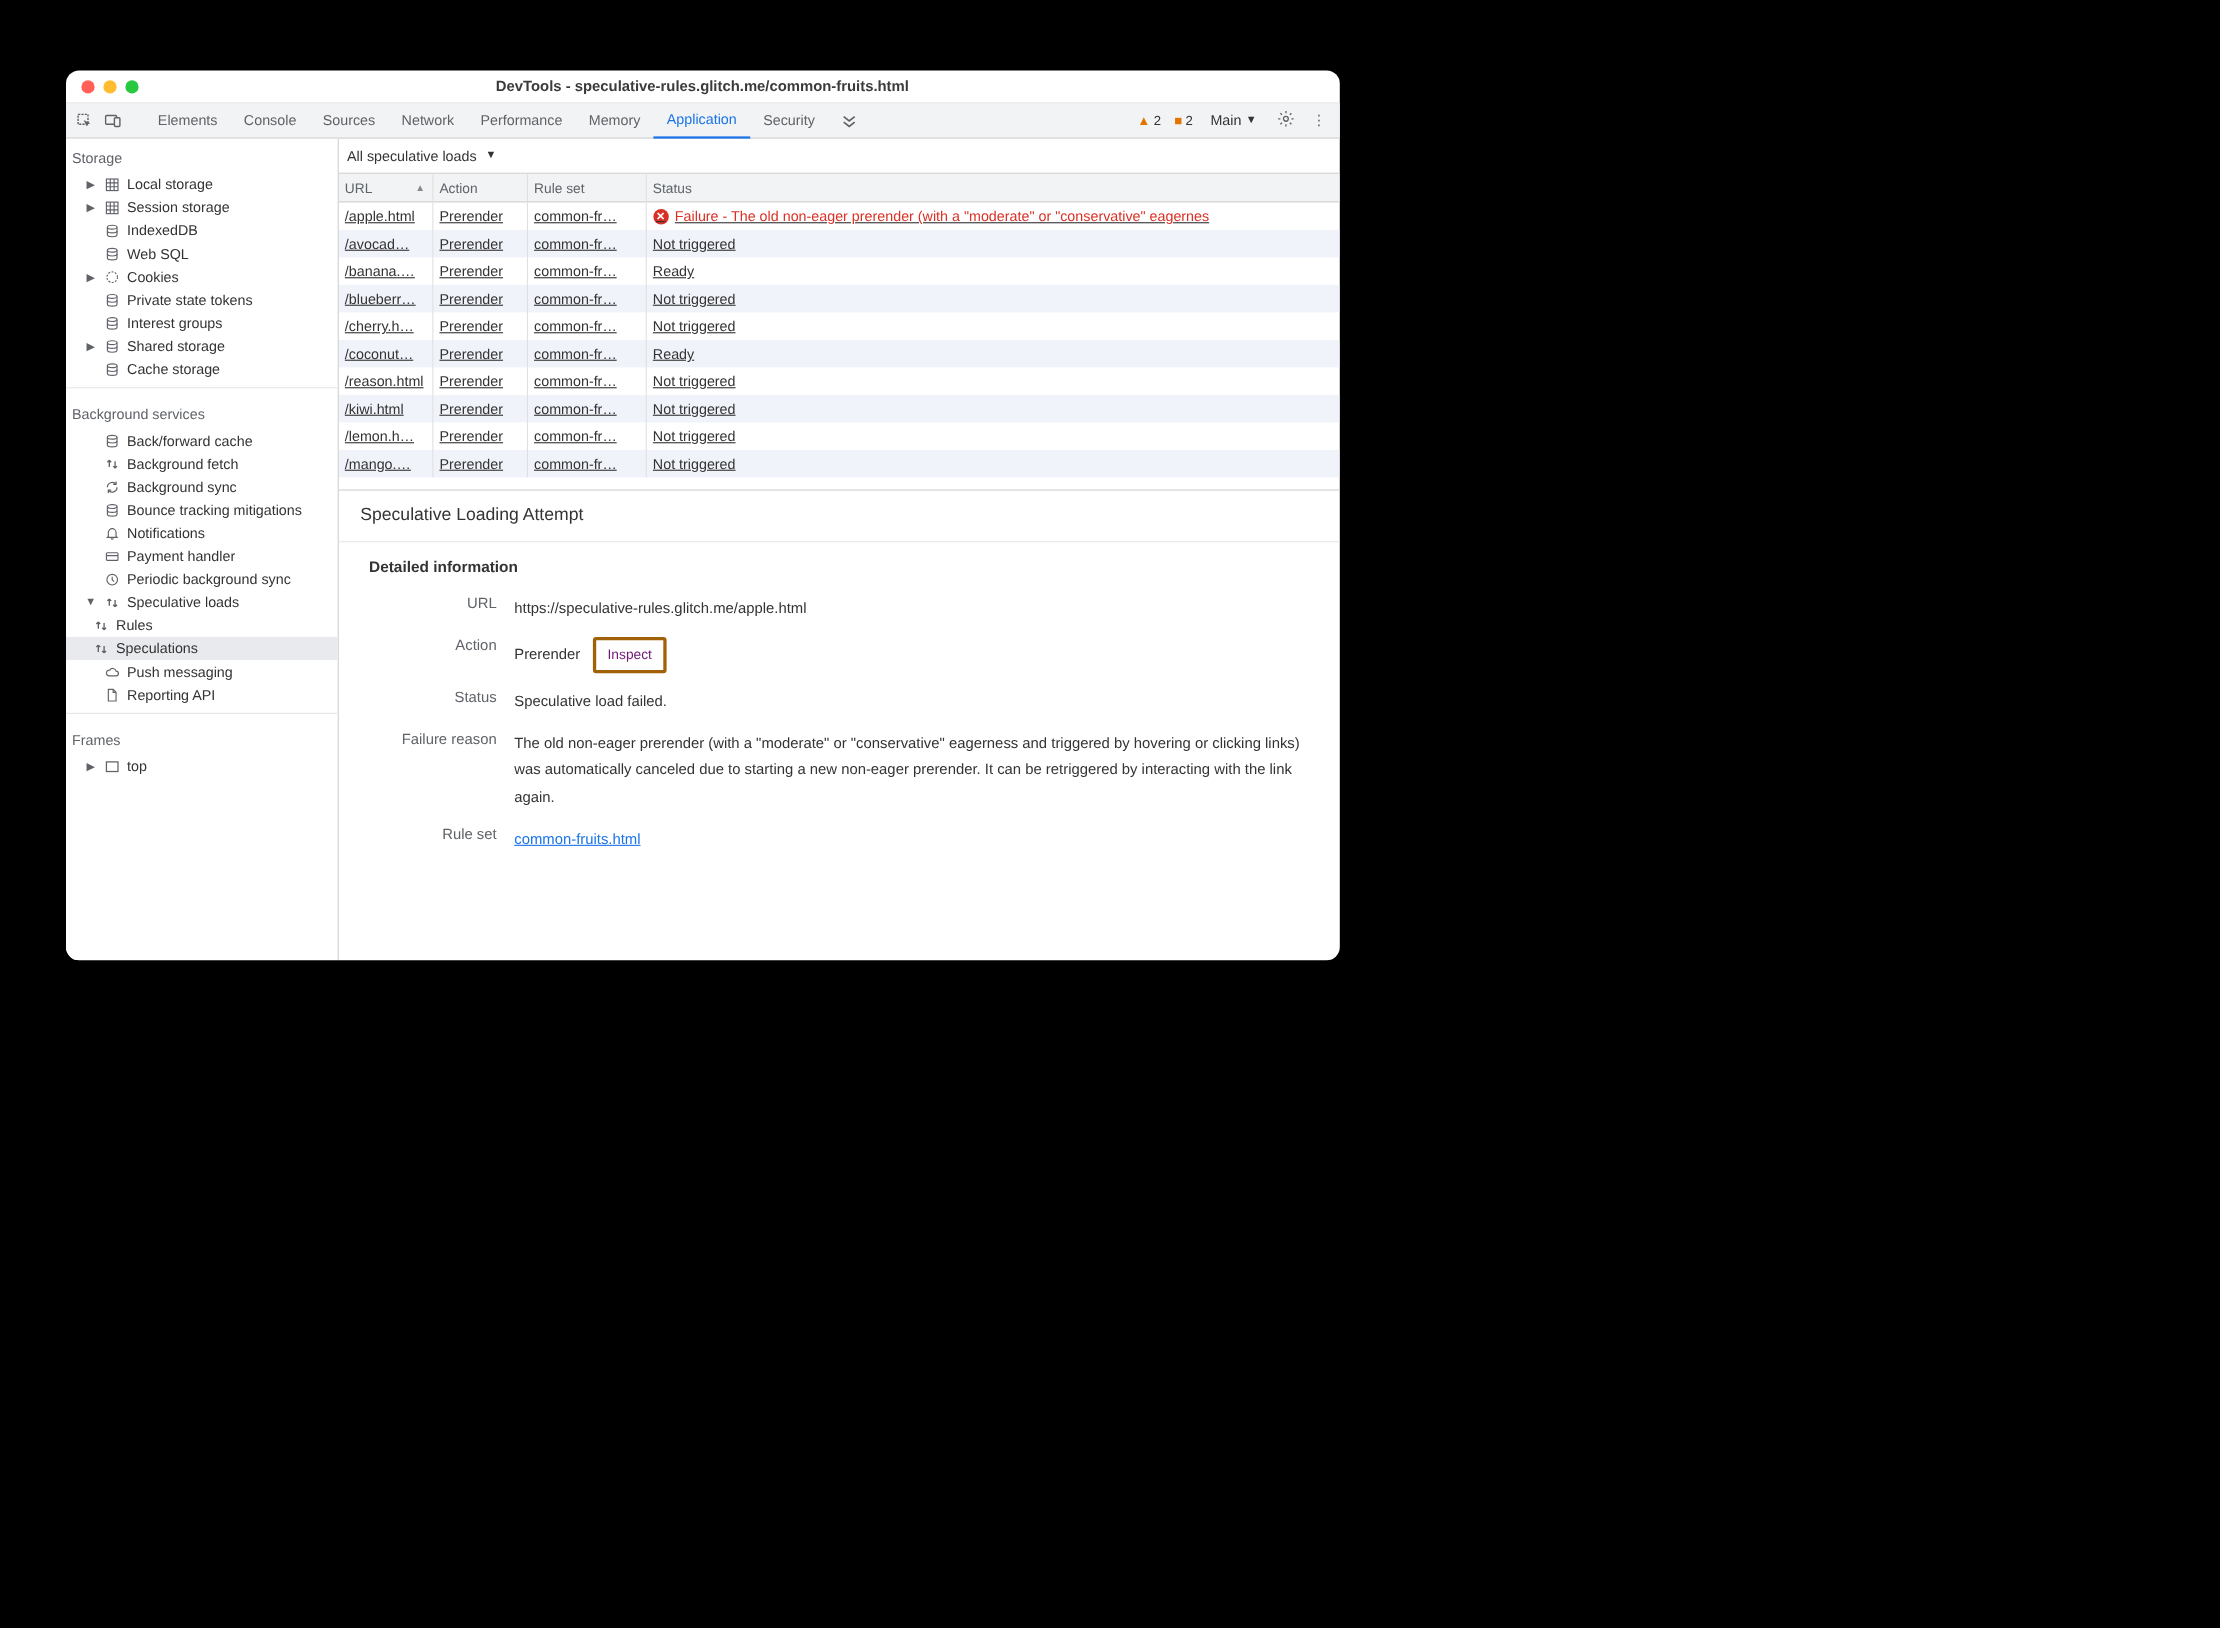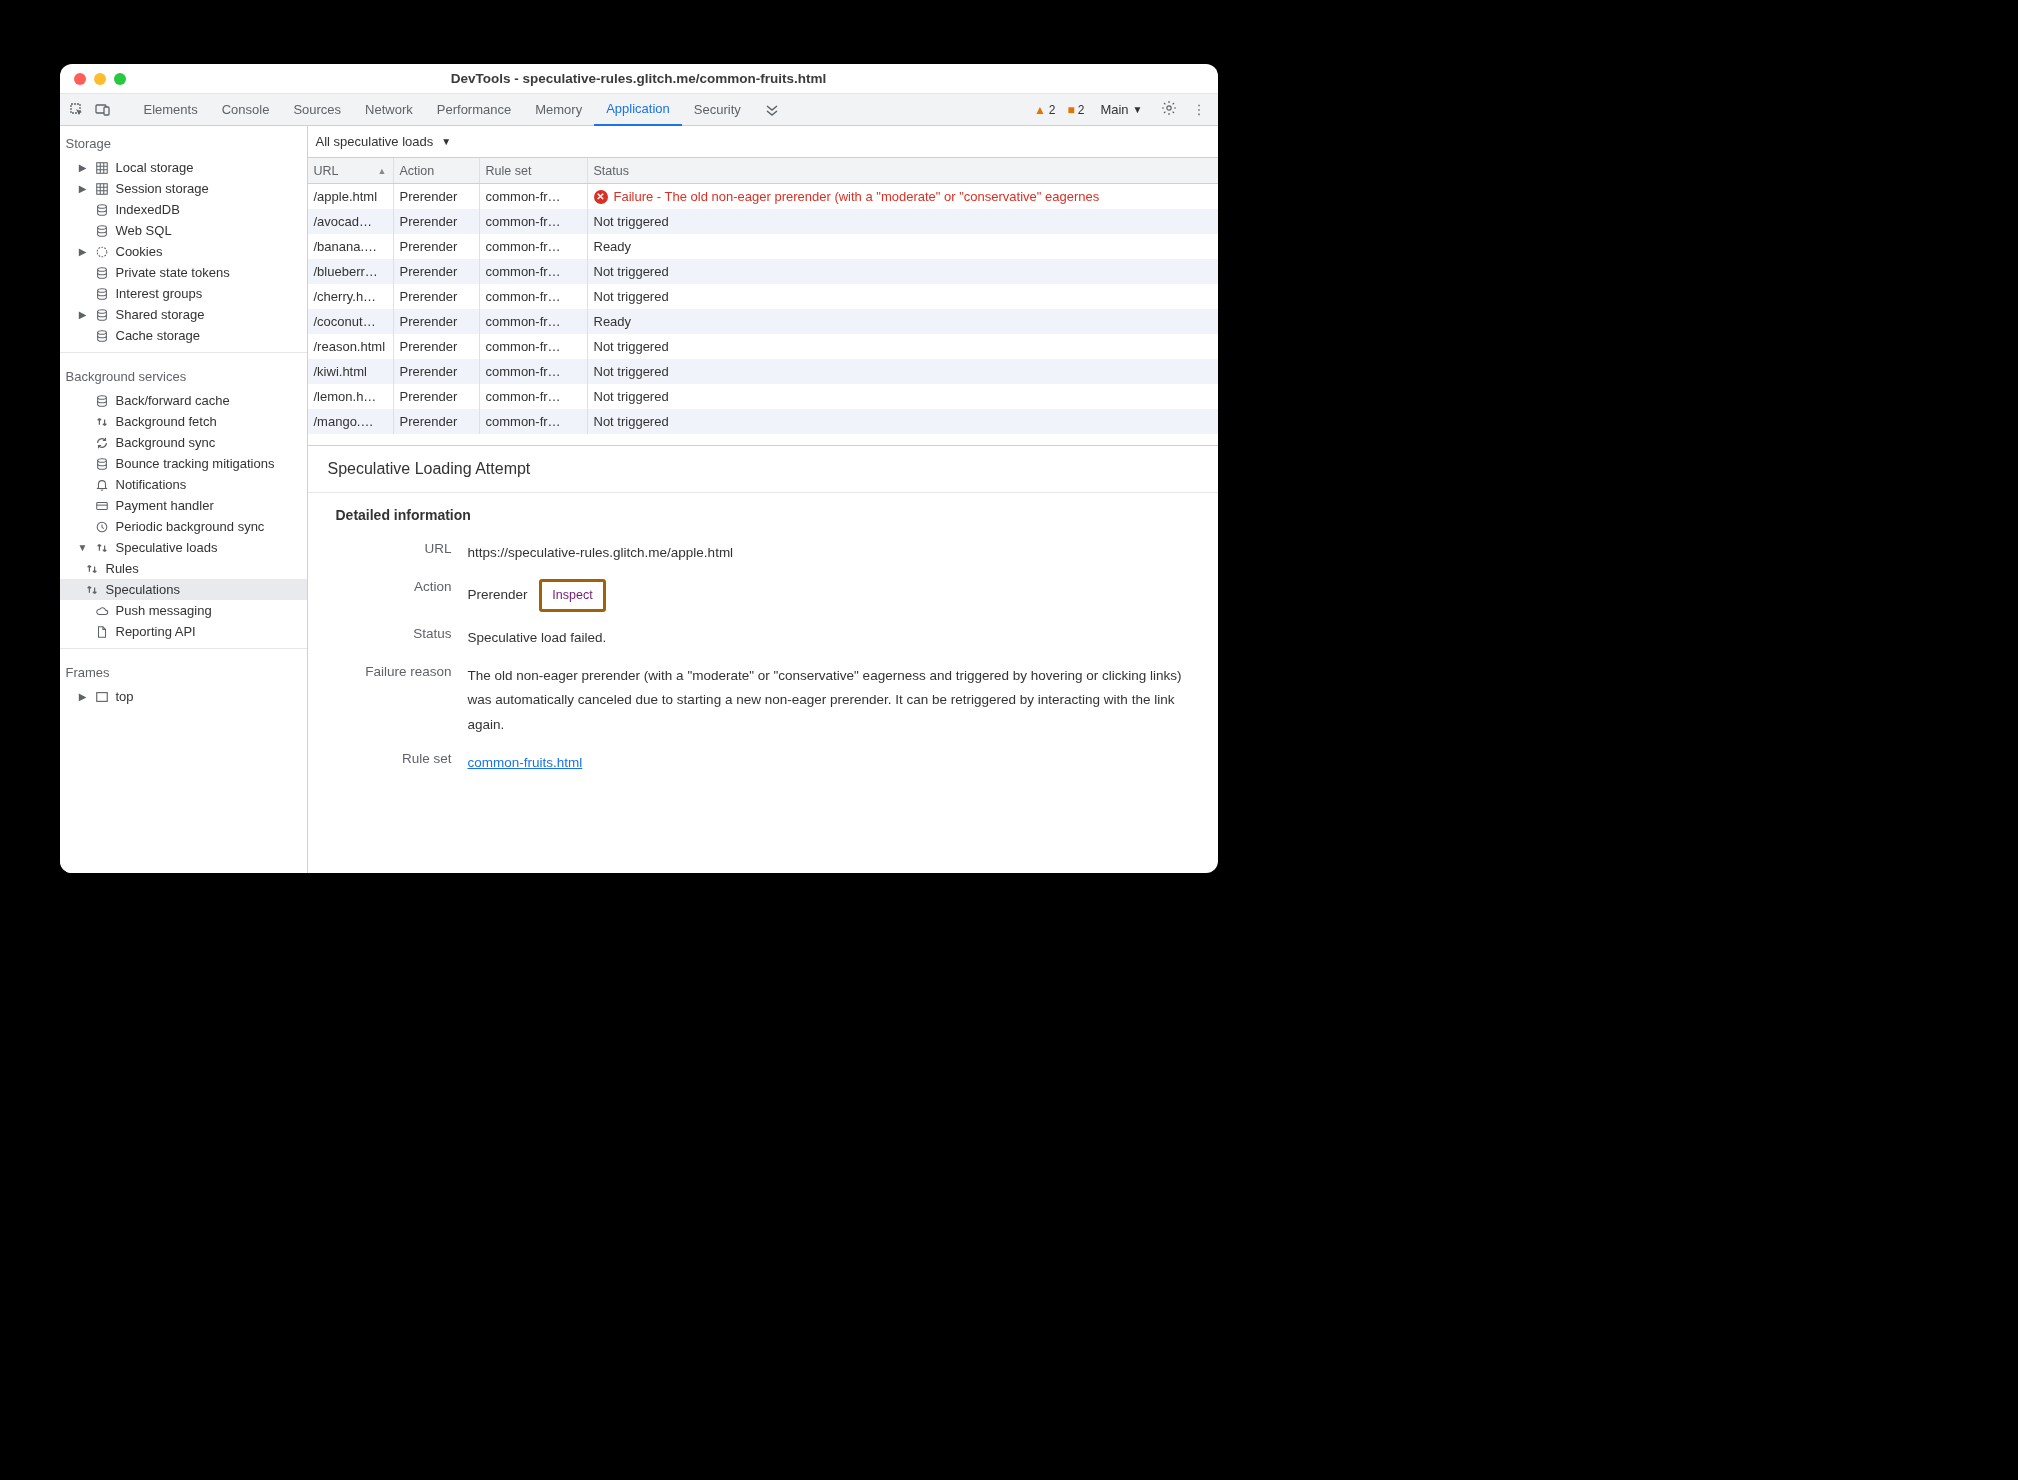--- a/index.html
+++ b/index.html
@@ -85,21 +85,21 @@
 .table-wrap { height: 288px; overflow: hidden; display: flex; flex-direction: column; border-bottom: 1px solid #d0d0d0; }
 .thead, .trow { display: flex; align-items: center; }
 .thead { background: #f1f3f4; border-bottom: 1px solid #d0d0d0; height: 26px; font-size: 12.5px; color: #5f6368; }
 .th, .td { padding: 0 6px; border-right: 1px solid #e0e0e0; height: 100%; display: flex; align-items: center; overflow: hidden; text-overflow: ellipsis; white-space: nowrap; }
 .c-url { width: 86px; }
 .c-action { width: 86px; }
 .c-ruleset { width: 108px; }
 .c-status { flex: 1; border-right: none; }
 .th.c-url { display: flex; justify-content: space-between; }
 .sort-tri { font-size: 9px; color: #888; }
-.tbody { overflow-y: auto; flex: 1; }
+.tbody { overflow-y: auto; flex: 1; text-decoration: underline; }
 .trow { height: 25px; font-size: 13px; color: #333; }
 .trow:nth-child(even) { background: #f1f3fa; }
 .trow .fail { color: #d93025; display: flex; align-items: center; gap: 6px; }
 .fail-ico { width: 14px; height: 14px; background: #d93025; border-radius: 50%; display: inline-flex; align-items: center; justify-content: center; color: #fff; font-size: 10px; font-weight: bold; }
 
 .detail-header { padding: 14px 20px; font-size: 16px; color: #333; border-bottom: 1px solid #e6e6e6; }
 .detail-sub { padding: 14px 24px 8px 28px; font-weight: 600; font-size: 14px; }
 .detail-grid { display: grid; grid-template-columns: 120px 1fr; gap: 14px 16px; padding: 10px 24px 20px 24px; font-size: 13.5px; }
 .dk { text-align: right; color: #5f6368; }
 .dv { color: #333; line-height: 1.8; }

